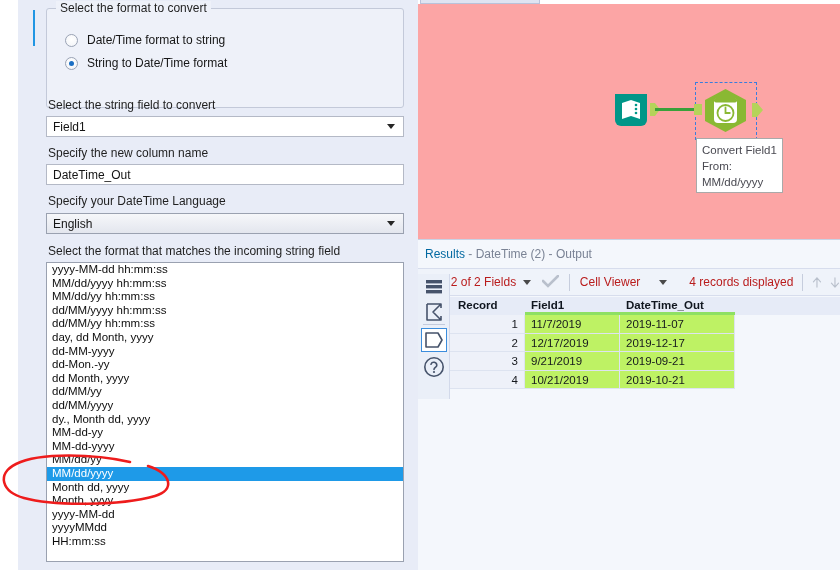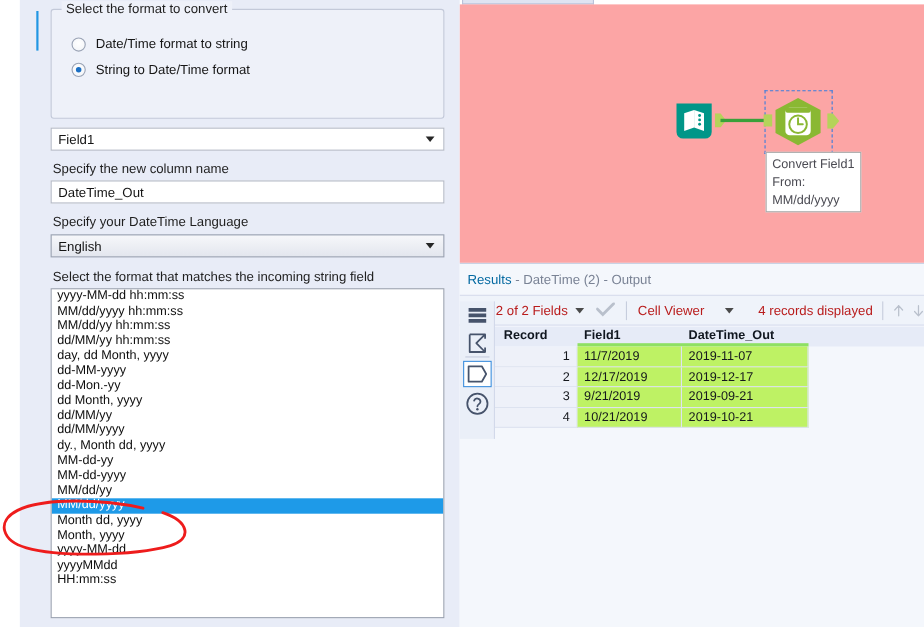--- a/index.html
+++ b/index.html
@@ -242,20 +242,21 @@
         <span class="radio"></span>
         <span class="radio-label">Date/Time format to string</span>
       </div>
 
       <div class="radio-row r2">
         <span class="radio checked"></span>
         <span class="radio-label">String to Date/Time format</span>
       </div>
     </div>
 
+    <div class="flabel" style="top:98px">Select the string field to convert</div>
     <div class="combo" style="top:116px">
       <span class="cval">Field1</span>
       <span class="caret"></span>
     </div>
 
     <div class="flabel" style="top:146px">Specify the new column name</div>
     <div class="textinput" style="top:164px">
       <span>DateTime_Out</span>
     </div>
 
@@ -263,20 +264,21 @@
     <div class="combo gray" style="top:213px">
       <span class="cval">English</span>
       <span class="caret"></span>
     </div>
 
     <div class="flabel" style="top:244px">Select the format that matches the incoming string field</div>
     <div id="format-listbox">
         <div class="lb-item">yyyy-MM-dd hh:mm:ss</div>
         <div class="lb-item">MM/dd/yyyy hh:mm:ss</div>
         <div class="lb-item">MM/dd/yy hh:mm:ss</div>
+        <div class="lb-item">dd/MM/yyyy hh:mm:ss</div>
         <div class="lb-item">dd/MM/yy hh:mm:ss</div>
         <div class="lb-item">day, dd Month, yyyy</div>
         <div class="lb-item">dd-MM-yyyy</div>
         <div class="lb-item">dd-Mon.-yy</div>
         <div class="lb-item">dd Month, yyyy</div>
         <div class="lb-item">dd/MM/yy</div>
         <div class="lb-item">dd/MM/yyyy</div>
         <div class="lb-item">dy., Month dd, yyyy</div>
         <div class="lb-item">MM-dd-yy</div>
         <div class="lb-item">MM-dd-yyyy</div>

